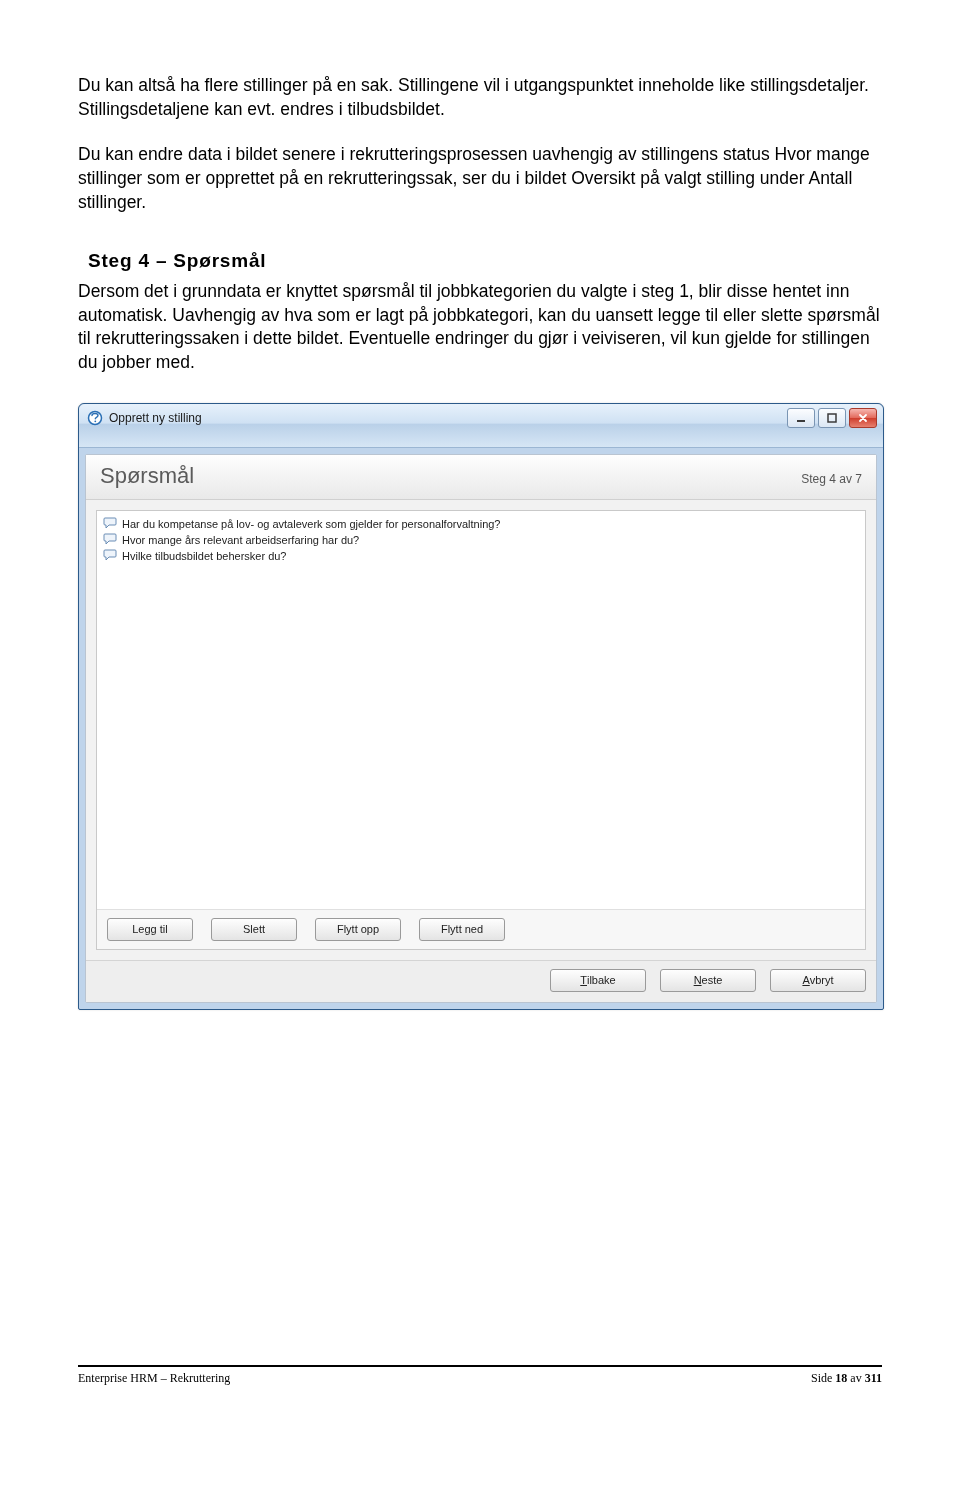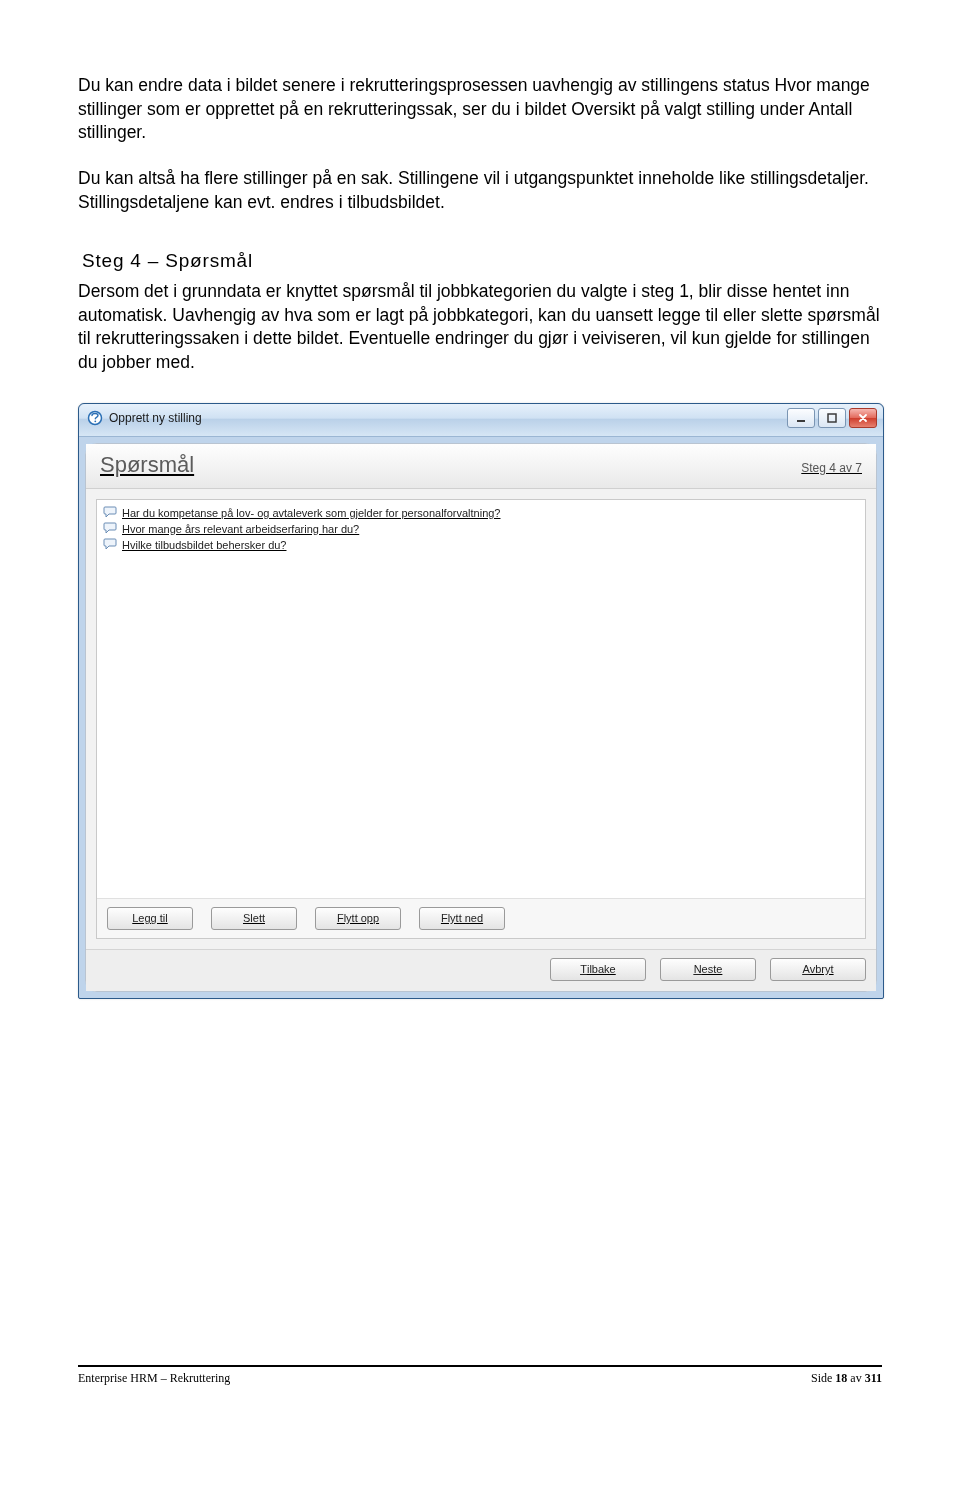--- a/index.html
+++ b/index.html
@@ -16,41 +16,41 @@
     min-height: 1420px;
     position: relative;
   }
   .body-text {
     font-size: 17.5px;
     line-height: 1.35;
     margin: 0 0 22px 0;
   }
   .heading {
     font-size: 19px;
-    font-weight: normal;
+    font-weight: bold;
     letter-spacing: 0.8px;
-    margin: 36px 0 8px 4px;
+    margin: 36px 0 8px 10px;
   }
   
   .app-window {
     margin-top: 28px;
     width: 804px;
     border: 1px solid #2c5a8a;
     border-radius: 6px 6px 2px 2px;
     box-shadow: 0 0 2px rgba(0,0,0,0.15);
     background: #bfd4eb;
     font-family: Tahoma, Verdana, sans-serif;
   }
   .titlebar {
     height: 28px;
     background: linear-gradient(#e7f1fb, #cfe1f3 45%, #b9d0e8 46%, #d6e6f5);
     border-bottom: 1px solid #9bb6d3;
     display: flex;
     align-items: center;
-    padding: 0 6px 4px 8px;
+    padding: 0 6px 15px 8px;
     border-radius: 6px 6px 0 0;
   }
   .titlebar .app-icon {
     width: 16px; height: 16px;
     margin-right: 6px;
     display: inline-flex; align-items: center; justify-content: center;
   }
   .titlebar .title-text {
     font-size: 12px;
     color: #1a1a1a;
@@ -69,22 +69,21 @@
   .win-btn.close {
     background: linear-gradient(#f7b7b0, #e36b5d 48%, #cf3f2e 52%, #e7806f);
     border-color: #a83a2c;
     color: #fff;
     font-weight: bold;
   }
   .window-inner {
     margin: 6px;
     background: #f2f2f2;
     border: 1px solid #b9c4d1;
-    border-radius: 12px;
-    text-decoration: underline;
+    border-radius: 2px;
   }
   .section-header {
     display: flex;
     justify-content: space-between;
     align-items: baseline;
     padding: 8px 14px 10px 14px;
     background: linear-gradient(#fefefe, #e9e9e9);
     border-bottom: 1px solid #d0d0d0;
   }
   .section-title {
@@ -165,22 +164,22 @@
     justify-content: space-between;
     font-family: Liberation Serif, serif;
   }
   .page-footer .b { font-weight: bold; }
 </style>
 </head>
 <body>
 
 <div class="page">
 
+  <p class="body-text">Du kan altså ha flere stillinger på en sak. Stillingene vil i utgangspunktet inneholde like stillingsdetaljer. Stillingsdetaljene kan evt. endres i tilbudsbildet.</p>
   <p class="body-text">Du kan endre data i bildet senere i rekrutteringsprosessen uavhengig av stillingens status Hvor mange stillinger som er opprettet på en rekrutteringssak, ser du i bildet Oversikt på valgt stilling under Antall stillinger.</p>
-  <p class="body-text">Du kan altså ha flere stillinger på en sak. Stillingene vil i utgangspunktet inneholde like stillingsdetaljer. Stillingsdetaljene kan evt. endres i tilbudsbildet.</p>
 
   <h3 class="heading">Steg 4 – Spørsmål</h3>
 
   <p class="body-text">Dersom det i grunndata er knyttet spørsmål til jobbkategorien du valgte i steg 1, blir disse hentet inn automatisk. Uavhengig av hva som er lagt på jobbkategori, kan du uansett legge til eller slette spørsmål til rekrutteringssaken i dette bildet. Eventuelle endringer du gjør i veiviseren, vil kun gjelde for stillingen du jobber med.</p>
 
   <div class="app-window">
 
     <div class="titlebar">
       <span class="app-icon">
         <svg viewBox="0 0 16 16" width="16" height="16">

